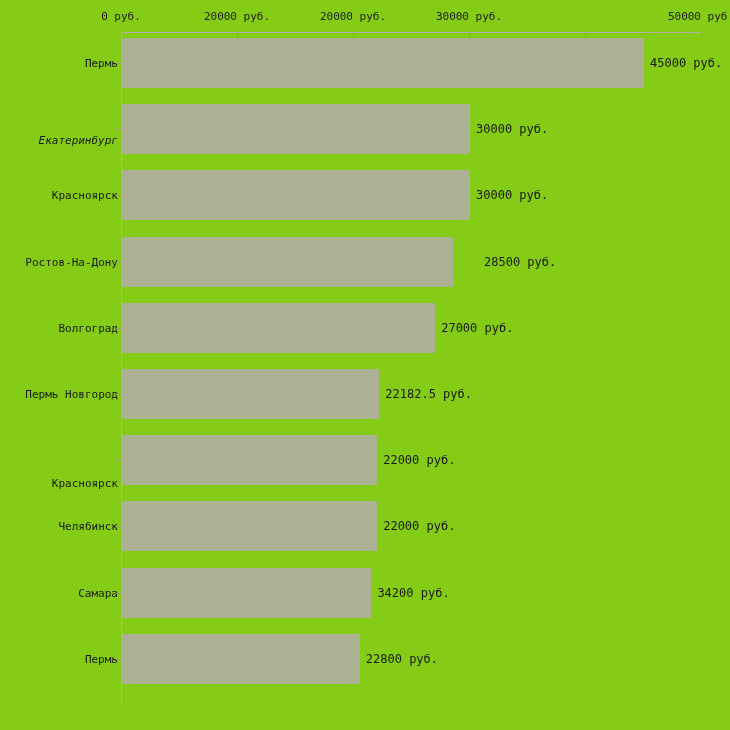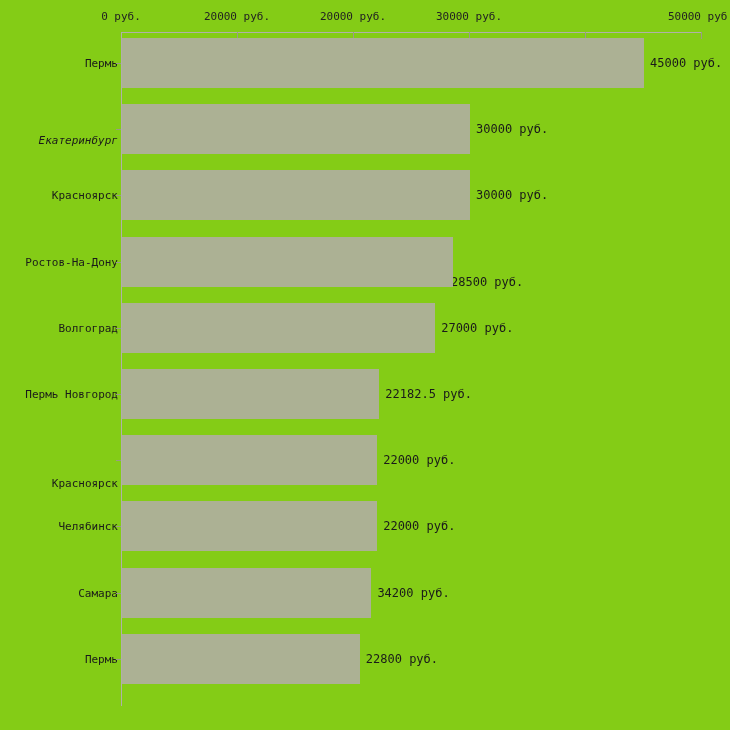--- a/index.html
+++ b/index.html
@@ -140,21 +140,21 @@
       <div class="val-label" style="left: 476px; top: 124.2px;">30000 руб.</div>
       <div class="bar-row" style="top: 104.2px; height: 50px;">
         <div class="bar" style="width: 348px; background: rgb(172, 177, 148);"></div>
       </div>
       <div class="cat-label" style="top: 190.4px;">Красноярск</div>
       <div class="val-label" style="left: 476px; top: 190.4px;">30000 руб.</div>
       <div class="bar-row" style="top: 170.4px; height: 50px;">
         <div class="bar" style="width: 348px; background: rgb(172, 177, 148);"></div>
       </div>
       <div class="cat-label" style="top: 256.6px;">Ростов-На-Дону</div>
-      <div class="val-label" style="left: 451px; top: 256.6px; margin-top: 20px;">28500 руб.</div>
+      <div class="val-label" style="left: 484px; top: 256.6px;">28500 руб.</div>
       <div class="bar-row" style="top: 236.6px; height: 50px;">
         <div class="bar" style="width: 330.6px; background: rgb(172, 177, 148);"></div>
       </div>
       <div class="cat-label" style="top: 322.8px;">Волгоград</div>
       <div class="val-label" style="left: 441.2px; top: 322.8px;">27000 руб.</div>
       <div class="bar-row" style="top: 302.8px; height: 50px;">
         <div class="bar" style="width: 313.2px; background: rgb(172, 177, 148);"></div>
       </div>
       <div class="cat-label" style="top: 389px;">Пермь Новгород</div>
       <div class="val-label" style="left: 385.317px; top: 389px;">22182.5 руб.</div>

